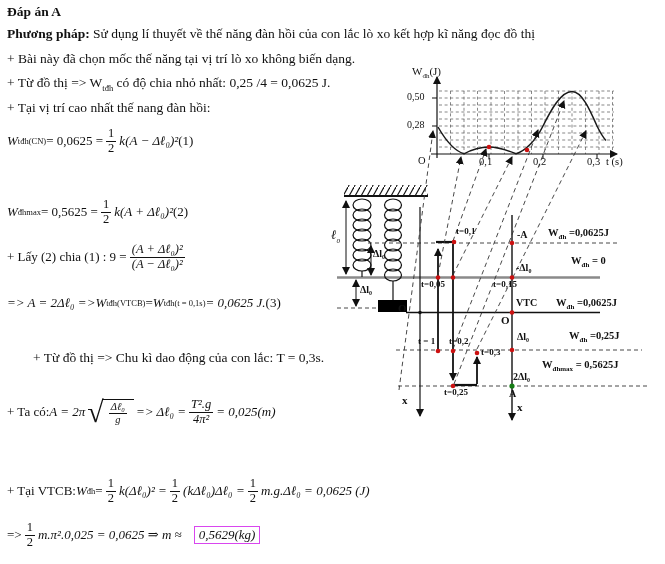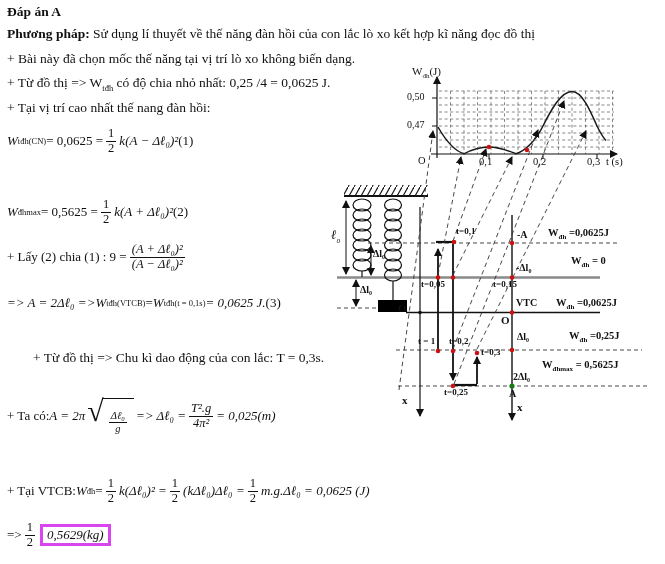--- a/index.html
+++ b/index.html
@@ -9,23 +9,23 @@
   .b{font-weight:bold;}
   .v{font-style:italic;}
   .fline{position:absolute;left:7px;display:flex;align-items:center;white-space:nowrap;font-size:13px;}
   .fline sub, .tline sub{font-size:8.5px;line-height:0;}
   .frac{display:inline-flex;flex-direction:column;align-items:center;line-height:1.1;
         font-size:12.5px;margin:0 3px;vertical-align:middle;}
   .frac .fn{border-bottom:1px solid #111;padding:0 2px;}
   .frac .fd{padding:0 2px;}
   .sqrt{display:inline-flex;align-items:flex-start;margin:0 2px;}
   .rsign{font-size:30px;line-height:0.85;font-weight:400;margin-right:-2px;}
-  .rbody{border-top:1.2px solid #111;padding:11px 4px 0 4px;}
+  .rbody{border-top:1.2px solid #111;padding:1px 4px 0 4px;}
   .rbody .frac{font-size:10.5px;}
-  .resbox{border:3px solid #d946ef;padding:0 4px;margin-left:2px;}
+  .resbox{border:1px solid #d946ef;padding:0 4px;margin-left:12px;}
   .lbl{position:absolute;white-space:nowrap;line-height:1;}
   .lbl sub{font-size:7px;line-height:0;}
   svg{position:absolute;left:330px;top:60px;}
 </style>
 </head>
 <body>
 
 <div class="page">
 
   <svg width="335" height="392" viewBox="330 60 335 392">
@@ -163,21 +163,21 @@
         <circle cx="453" cy="351" r="2.3" fill="#cc1111"></circle>
       <circle cx="477" cy="353" r="2.3" fill="#cc1111"></circle>
         <circle cx="512" cy="350" r="2.3" fill="#cc1111"></circle>
       <circle cx="453" cy="386" r="2.3" fill="#cc1111"></circle>
       <circle cx="512" cy="386" r="2.6" fill="#157d15"></circle>
     </g>
   </svg>
 
   <span class="lbl" style="left:412px;top:66px;font-size:11px;"><span>W</span><sub>đh</sub><span>(J)</span></span>
   <span class="lbl" style="left:407px;top:92px;font-size:10px;">0,50</span>
-  <span class="lbl" style="left:407px;top:120px;font-size:10px;">0,47</span>
+  <span class="lbl" style="left:407px;top:120px;font-size:10px;">0,28</span>
   <span class="lbl" style="left:418px;top:156px;font-size:10.5px;">O</span>
   <span class="lbl" style="left:479px;top:157px;font-size:10.5px;">0,1</span>
   <span class="lbl" style="left:533px;top:157px;font-size:10.5px;">0,2</span>
   <span class="lbl" style="left:587px;top:157px;font-size:10.5px;">0,3</span>
   <span class="lbl" style="left:606px;top:157px;font-size:10.5px;">t (s)</span>
 
   <span class="lbl v" style="left:331px;top:228px;font-size:13px;"><span>ℓ</span><sub>0</sub></span>
   <span class="lbl b" style="left:373px;top:249px;font-size:10px;">Δl₀</span>
   <span class="lbl b" style="left:360px;top:285px;font-size:10px;">Δl₀</span>
 
@@ -305,16 +305,17 @@
       </span>
     <span class="v">m.g.Δℓ₀ = 0,0625 (J)</span>
   </div>
 
   <div class="fline" style="top:521px;">
     <span>=&gt; </span>
     <span class="frac">
         <span class="fn">1</span>
         <span class="fd">2</span>
       </span>
+    <span class="v">m.π².0,025 = 0,0625 ⇒ m ≈ </span>
     <span class="resbox v">0,5629(kg)</span>
   </div>
 
 </div>
 
 </body></html>

